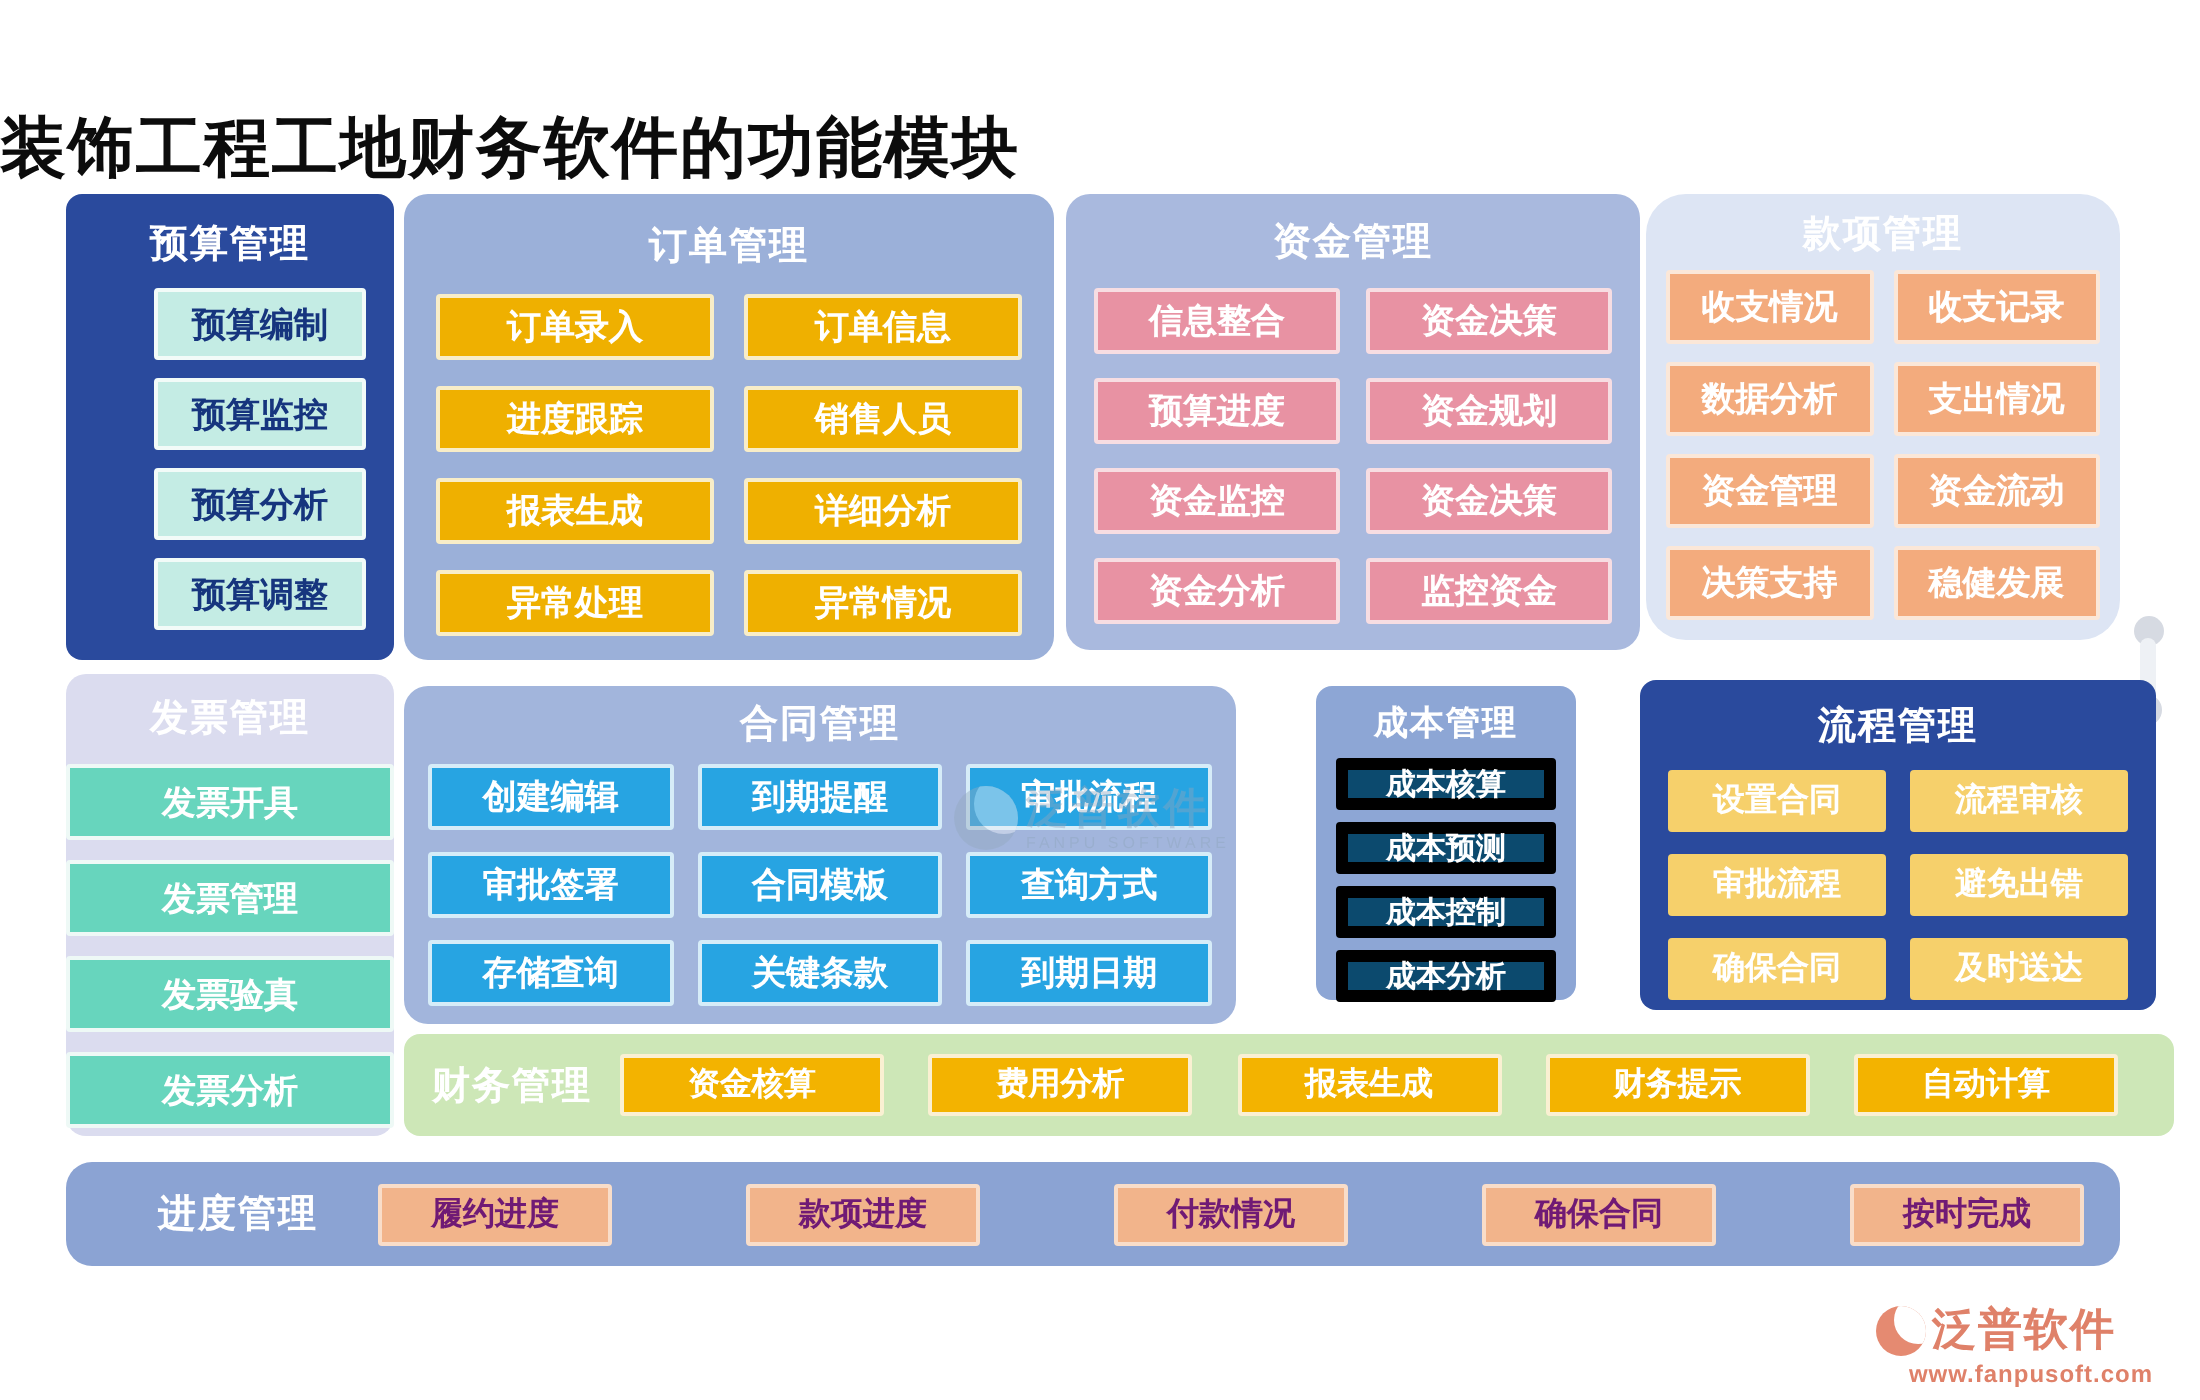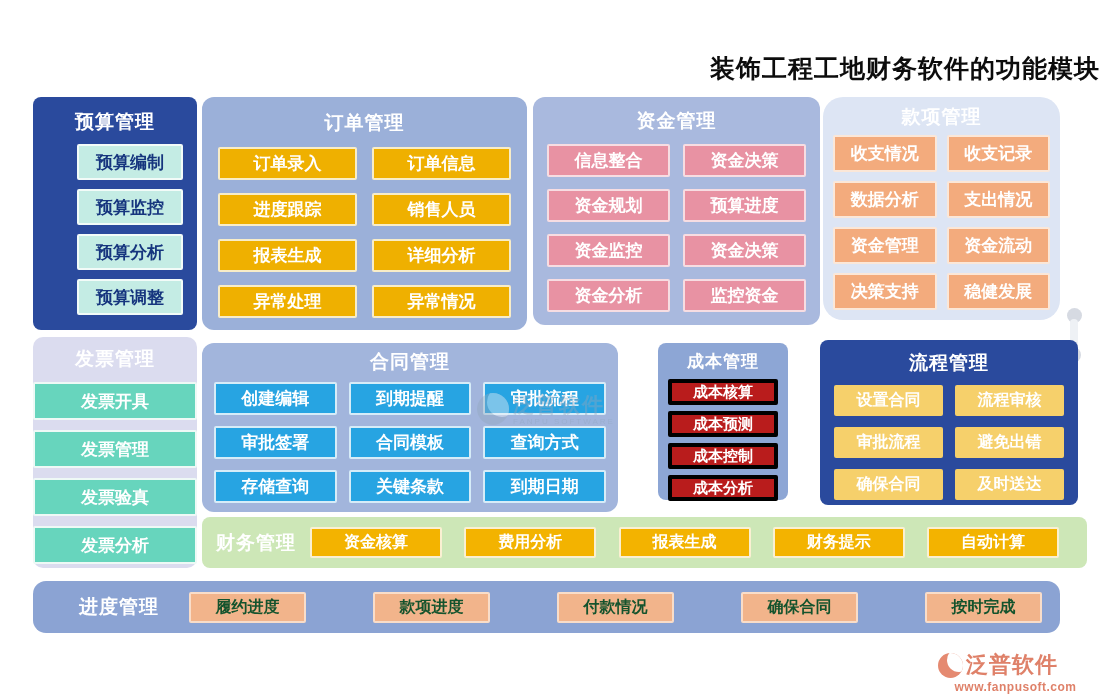--- a/index.html
+++ b/index.html
@@ -1,22 +1,22 @@
 <!DOCTYPE html>
 <html><head>
 <meta charset="utf-8">
 <style>
   html,body{margin:0;padding:0;}
   body{
     width:1100px;height:700px;position:relative;background:#ffffff;
     font-family:"Liberation Sans","DejaVu Sans",sans-serif;overflow:hidden;
   }
   .page-title{
-    position:absolute;top:52px;left:0;width:1100px;text-align:right;
-    font-size:25px;font-weight:bold;color:#0c0c0c;letter-spacing:1px;
+    position:absolute;top:52px;left:0;width:1100px;text-align:left;
+    font-size:33px;font-weight:bold;color:#0c0c0c;letter-spacing:1px;
   }
   .panel{position:absolute;box-sizing:border-box;}
   .p-title{color:#fff;font-weight:bold;text-align:center;font-size:19px;letter-spacing:1px;}
   .btn{
     box-sizing:border-box;display:flex;align-items:center;justify-content:center;
     font-weight:bold;white-space:nowrap;border-radius:2px;
   }
   
   .panel-budget{left:33px;top:97px;width:164px;height:233px;background:#2a4a9d;border-radius:8px;padding:12px 14px 0;}
   .btn-teal{height:36px;margin-top:9px;background:#c4ece4;color:#16357e;border:2px solid #f2fbf8;font-size:17px;margin-left:30px;}
@@ -35,34 +35,34 @@
   
   .panel-invoice{left:33px;top:337px;width:164px;height:231px;background:#dbdcef;border-radius:10px;padding:9px 0 0;}
   .btn-mint{height:38px;margin-top:10px;background:#67d5bd;color:#fff;border:2px solid #eef9f6;font-size:17px;}
   
   .panel-contract{left:202px;top:343px;width:416px;height:169px;background:#a2b5dc;border-radius:12px;padding:6px 12px 0;}
   .grid-3{display:grid;grid-template-columns:repeat(3,1fr);column-gap:12px;row-gap:11px;margin-top:7px;}
   .btn-blue{height:33px;background:#27a4e2;color:#fff;border:2px solid #d6ecf8;font-size:17px;}
   
   .panel-cost{left:658px;top:343px;width:130px;height:157px;background:#8da6d5;border-radius:8px;padding:7px 10px 0;}
   .panel-cost .p-title{font-size:17px;}
-  .btn-outline{height:26px;margin-top:6px;background:#b91c1c;color:#fff;border:4px solid #000000;font-size:15px;}
+  .btn-outline{height:26px;margin-top:6px;background:#0c4a6e;color:#fff;border:6px solid #000000;font-size:15px;}
   
   .panel-process{left:820px;top:340px;width:258px;height:165px;background:#2a4a9d;border-radius:8px;padding:10px 14px 0;}
   .grid-2pr{display:grid;grid-template-columns:1fr 1fr;column-gap:12px;row-gap:11px;margin-top:9px;}
   .btn-yellow{height:31px;background:#f6d06b;color:#fff;font-size:16px;}
   
   .row-finance{left:202px;top:517px;width:885px;height:51px;background:#cde7b7;border-radius:8px;display:flex;align-items:center;padding:0 28px 0 14px;}
   .row-label{color:#fff;font-weight:bold;font-size:19px;letter-spacing:1px;white-space:nowrap;}
   .finance-btns{flex:1;display:flex;justify-content:space-between;margin-left:14px;}
   .btn-gold2{width:132px;height:31px;background:#f3b300;color:#fff;border:2px solid #faf0d2;font-size:16px;}
   
   .row-progress{left:33px;top:581px;width:1027px;height:52px;background:#8ba3d3;border-radius:13px;display:flex;align-items:center;padding:0 18px 0 46px;}
   .progress-btns{flex:1;display:flex;justify-content:space-between;margin-left:30px;}
-  .btn-peach{width:117px;height:31px;background:#f2b48b;color:#14532d;border:2px solid #f9ddc9;font-size:16px;}
+  .btn-peach{width:117px;height:31px;background:#f2b48b;color:#701a75;border:2px solid #f9ddc9;font-size:16px;}
   
   .chain{position:absolute;left:1063px;top:306px;width:22px;height:58px;}
   .chain .c1{position:absolute;top:2px;left:4px;width:15px;height:15px;border-radius:50%;background:#d6dae2;}
   .chain .bar{position:absolute;top:13px;left:7px;width:8px;height:30px;border-radius:4px;background:#eef1f5;}
   .chain .c2{position:absolute;bottom:1px;left:2px;width:16px;height:16px;border-radius:50%;background:#d6dae2;}
   
   .watermark{position:absolute;left:477px;top:393px;display:flex;align-items:flex-start;opacity:0.42;z-index:5;pointer-events:none;}
   .wm-mark{width:32px;height:32px;border-radius:50%;background:#93a9bf;position:relative;overflow:hidden;margin-right:4px;}
   .wm-mark:after{content:"";position:absolute;left:10px;top:-6px;width:30px;height:30px;border-radius:50%;background:#fff;opacity:.85;}
   .wm-texts{display:flex;flex-direction:column;}
@@ -101,22 +101,22 @@
     <div class="btn btn-gold">异常处理</div>
     <div class="btn btn-gold">异常情况</div>
   </div>
 </div>
 
 <div class="panel panel-funds">
   <div class="p-title">资金管理</div>
   <div class="grid-2f">
     <div class="btn btn-pink">信息整合</div>
     <div class="btn btn-pink">资金决策</div>
+    <div class="btn btn-pink">预算进度</div>
     <div class="btn btn-pink">资金规划</div>
-    <div class="btn btn-pink">预算进度</div>
     <div class="btn btn-pink">资金监控</div>
     <div class="btn btn-pink">资金决策</div>
     <div class="btn btn-pink">资金分析</div>
     <div class="btn btn-pink">监控资金</div>
   </div>
 </div>
 
 <div class="panel panel-payment">
   <div class="p-title">款项管理</div>
   <div class="grid-2p4">

